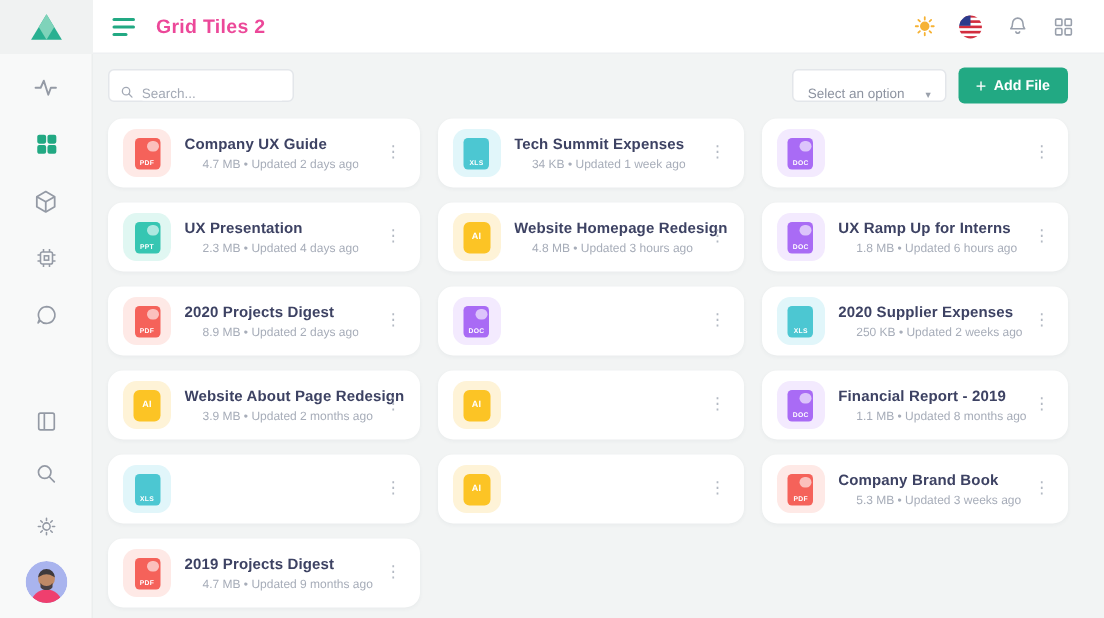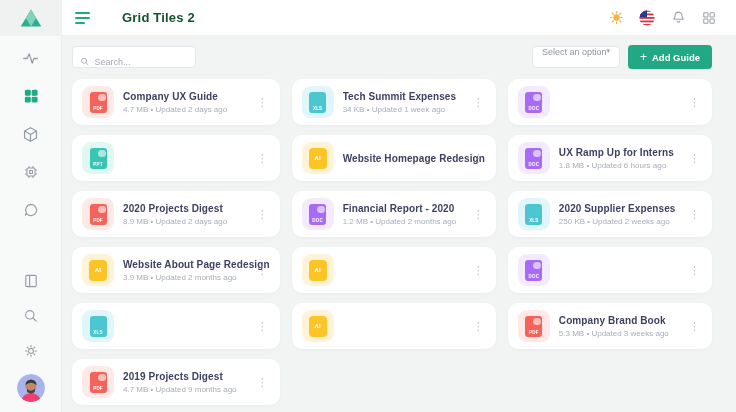--- a/index.html
+++ b/index.html
@@ -23,36 +23,36 @@
   .avatar { width:28px; height:28px; border-radius:50%; overflow:hidden; cursor:pointer; }
   
   .main { flex:1; display:flex; flex-direction:column; }
   .topbar {
     height:36px; min-height:36px; background:#ffffff; border-bottom:1px solid #eef0f2;
     display:flex; align-items:center; padding:0 18px 0 13px;
   }
   .hamburger { display:flex; flex-direction:column; gap:3px; margin-right:14px; cursor:pointer; }
   .hamburger span { height:2px; border-radius:2px; background:var(--accent); display:block; }
   .hamburger .l1 { width:15px; } .hamburger .l2 { width:15px; } .hamburger .l3 { width:10px; }
-  .page-title { font-size:13px; font-weight:bold; color:#14532d; letter-spacing:.2px;margin-left:18px; }
+  .page-title { font-size:13px; font-weight:bold; color:#ec4899; letter-spacing:.2px; }
   .topbar-right { margin-left:auto; display:flex; align-items:center; gap:13px; }
   .tb-icon { width:18px; height:18px; display:flex; align-items:center; justify-content:center; cursor:pointer; }
   
   .content { flex:1; padding:9px 24px 0 10px; display:flex; flex-direction:column; }
   .toolbar { display:flex; align-items:center; margin-bottom:10px; }
   .search-box {
     width:124px; height:22px; background:#fff; border:1px solid #e3e6ea; border-radius:4px;
     display:flex; align-items:flex-end; padding:0 7px; gap:5px;
   }
   .search-box input { border:none; outline:none; width:100%; font-size:9px; color:#5b6170; font-family:inherit; }
   .search-box input::placeholder { color:#a3a9b5; }
   .toolbar-right { margin-left:auto; display:flex; align-items:center; gap:8px; }
   .select-box {
     height:22px; background:#fff; border:1px solid #e3e6ea; border-radius:4px;
-    display:flex; align-items:flex-start; padding:0 9px; cursor:pointer;
+    display:flex; align-items:flex-end; gap:14px; padding:0 9px; cursor:pointer;
   }
   .select-box .sel-label { font-size:9px; color:#8d93a0; }
   .select-box .caret { font-size:7px; color:#9aa0ab; }
   .add-file-btn {
     height:24px; background:var(--accent); border:none; border-radius:4px; color:#fff;
     font-size:9.5px; font-weight:bold; padding:0 12px; display:flex; align-items:center; gap:5px;
     cursor:pointer; font-family:inherit;
   }
   .add-file-btn .plus { font-size:12px; font-weight:normal; line-height:1; }
   
@@ -69,21 +69,21 @@
   }
   .badge .ext { font-size:4.5px; font-weight:bold; color:#fff; letter-spacing:.2px; }
   .badge.deco::after {
     content:""; position:absolute; top:2px; right:1px; width:8px; height:7px;
     background:rgba(255,255,255,.6); border-radius:4px;
   }
   .badge.ai { width:18px; height:21px; border-radius:4px; align-items:center; padding-bottom:0; }
   .badge.ai .ext { font-size:6px; }
   .ftext { margin-left:9px; overflow:hidden; }
   .ftitle { font-size:10px; font-weight:bold; color:#3d4263; white-space:nowrap; letter-spacing:.1px; }
-  .fmeta { font-size:8px; color:#a7adb9; margin-top:3px; white-space:nowrap; }
+  .fmeta { font-size:8px; color:#a7adb9; margin-top:3px; white-space:nowrap;margin-left:12px; }
   .dots {
     position:absolute; right:9px; top:50%; transform:translateY(-50%);
     color:#b3b9c3; font-size:11px; line-height:1; padding:3px; cursor:pointer;
   }
 </style>
 </head>
 <body>
 
 <aside class="sidebar">
   <div class="logo-cell">
@@ -227,21 +227,21 @@
         </svg>
         <input type="text" placeholder="Search..." style="">
       </div>
       <div class="toolbar-right">
         <div class="select-box">
           <span class="sel-label">Select an option</span>
           <span class="caret">▾</span>
         </div>
         <button class="add-file-btn">
           <span class="plus">+</span>
-          <span>Add Guide</span>
+          <span>Add File</span>
         </button>
       </div>
     </div>
 
     <div class="file-grid">
   <div class="card">
     <div class="ficon" style="background: rgb(254, 233, 230);">
       <div class="badge deco" style="background: rgb(245, 98, 90);">
         <span class="ext">PDF</span>
       </div>
@@ -274,31 +274,36 @@
     </div>
     <div class="dots">⋮</div>
   </div>
 
   <div class="card">
     <div class="ficon" style="background: rgb(224, 247, 242);">
       <div class="badge deco" style="background: rgb(54, 198, 178);">
         <span class="ext">PPT</span>
       </div>
     </div>
+    <div class="ftext">
+      <div class="ftitle">UX Presentation</div>
+      <div class="fmeta">2.3 MB • Updated 4 days ago</div>
+    </div>
     <div class="dots">⋮</div>
   </div>
 
   <div class="card">
     <div class="ficon" style="background: rgb(254, 243, 215);">
       <div class="badge ai" style="background: rgb(252, 196, 37);">
         <span class="ext">AI</span>
       </div>
     </div>
     <div class="ftext">
       <div class="ftitle">Website Homepage Redesign</div>
+      <div class="fmeta">4.8 MB • Updated 3 hours ago</div>
     </div>
     <div class="dots">⋮</div>
   </div>
 
   <div class="card">
     <div class="ficon" style="background: rgb(243, 234, 254);">
       <div class="badge deco" style="background: rgb(169, 107, 245);">
         <span class="ext">DOC</span>
       </div>
     </div>
@@ -321,24 +326,20 @@
     </div>
     <div class="dots">⋮</div>
   </div>
 
   <div class="card">
     <div class="ficon" style="background: rgb(243, 234, 254);">
       <div class="badge deco" style="background: rgb(169, 107, 245);">
         <span class="ext">DOC</span>
       </div>
     </div>
-    <div class="ftext">
-      <div class="ftitle">Financial Report - 2020</div>
-      <div class="fmeta">1.2 MB • Updated 2 months ago</div>
-    </div>
     <div class="dots">⋮</div>
   </div>
 
   <div class="card">
     <div class="ficon" style="background: rgb(225, 246, 250);">
       <div class="badge" style="background: rgb(76, 199, 210);">
         <span class="ext">XLS</span>
       </div>
     </div>
     <div class="ftext">
@@ -369,20 +370,24 @@
     </div>
     <div class="dots">⋮</div>
   </div>
 
   <div class="card">
     <div class="ficon" style="background: rgb(243, 234, 254);">
       <div class="badge deco" style="background: rgb(169, 107, 245);">
         <span class="ext">DOC</span>
       </div>
     </div>
+    <div class="ftext">
+      <div class="ftitle">Financial Report - 2019</div>
+      <div class="fmeta">1.1 MB • Updated 8 months ago</div>
+    </div>
     <div class="dots">⋮</div>
   </div>
 
   <div class="card">
     <div class="ficon" style="background: rgb(225, 246, 250);">
       <div class="badge" style="background: rgb(76, 199, 210);">
         <span class="ext">XLS</span>
       </div>
     </div>
     <div class="dots">⋮</div>

